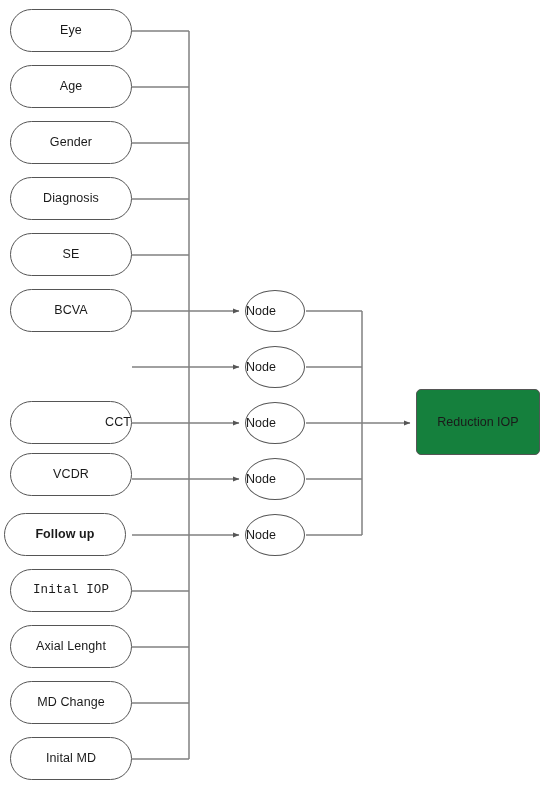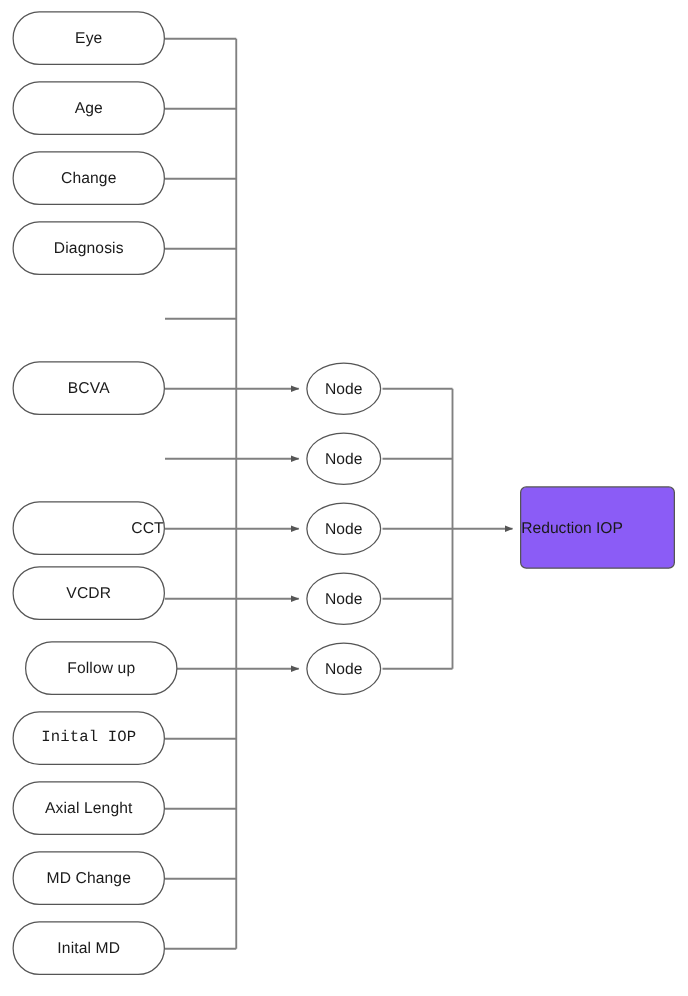--- a/index.html
+++ b/index.html
@@ -55,41 +55,40 @@
   .hidden-node {
     position: absolute;
     box-sizing: border-box;
     width: 60px;
     height: 42px;
     border: 1.6px solid #555555;
     border-radius: 50%;
     background: #ffffff;
     display: flex;
     align-items: center;
-    justify-content: center;
   }
   .hidden-node-label {
     font-size: 12.5px;
     color: #1a1a1a;
     line-height: 1;
     white-space: nowrap;
   }
   .outbox {
     position: absolute;
     box-sizing: border-box;
     left: 416px;
     top: 389px;
     width: 124px;
     height: 66px;
     border: 1.6px solid #555555;
     border-radius: 5px;
-    background: #8b5cf6;
+    background: #15803d;
     display: flex;
     align-items: center;
-    justify-content: flex-start;
+    justify-content: center;
   }
   .outbox-label {
     font-size: 12.5px;
     color: #1a1a1a;
     line-height: 1;
     white-space: nowrap;
   }
 </style>
 </head>
 <body>
@@ -147,35 +146,38 @@
 
   <div class="node-layer">
 
     <div class="pill" style="left:10px; top:9px;">
       <span class="pill-label">Eye</span>
     </div>
     <div class="pill" style="left:10px; top:65px;">
       <span class="pill-label">Age</span>
     </div>
     <div class="pill" style="left:10px; top:121px;">
-      <span class="pill-label">Change</span>
+      <span class="pill-label">Gender</span>
     </div>
     <div class="pill" style="left:10px; top:177px;">
       <span class="pill-label">Diagnosis</span>
     </div>
+    <div class="pill" style="left:10px; top:233px;">
+      <span class="pill-label">SE</span>
+    </div>
     <div class="pill" style="left:10px; top:289px;">
       <span class="pill-label">BCVA</span>
     </div>
     <div class="pill" style="left:10px; top:401px;justify-content:flex-end;">
       <span class="pill-label">CCT</span>
     </div>
     <div class="pill" style="left:10px; top:453px;">
       <span class="pill-label">VCDR</span>
     </div>
-    <div class="pill" style="left:20px; top:513px;">
+    <div class="pill" style="left:4px; top:513px;font-weight:bold;">
       <span class="pill-label">Follow up</span>
     </div>
     <div class="pill" style="left:10px; top:569px;font-family:Liberation Mono, monospace;">
       <span class="pill-label">Inital IOP</span>
     </div>
     <div class="pill" style="left:10px; top:625px;">
       <span class="pill-label">Axial Lenght</span>
     </div>
     <div class="pill" style="left:10px; top:681px;">
       <span class="pill-label">MD Change</span>

